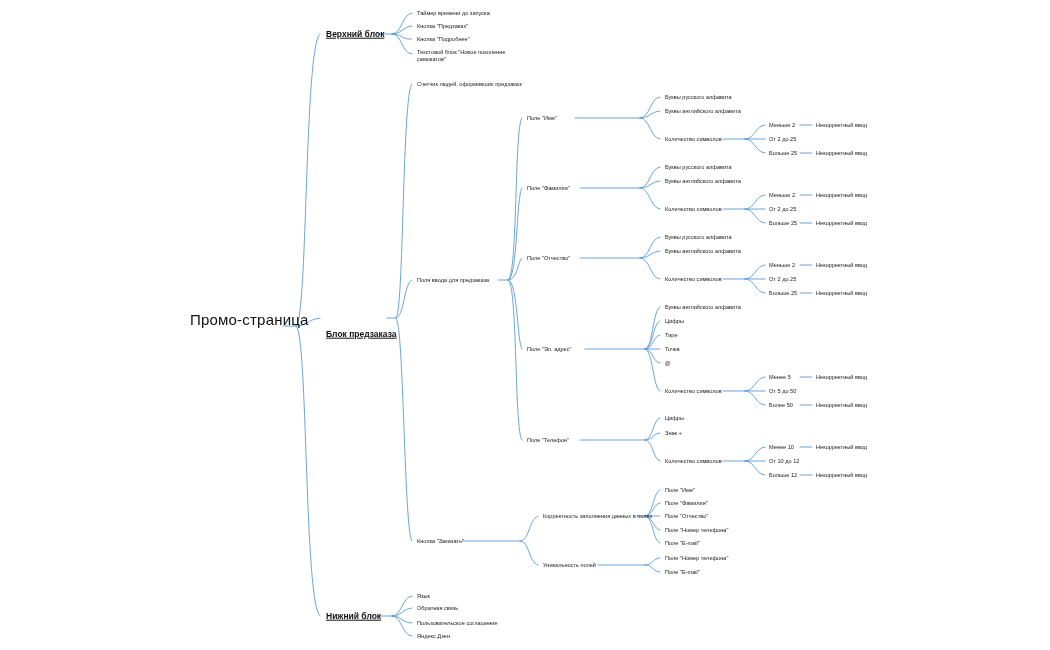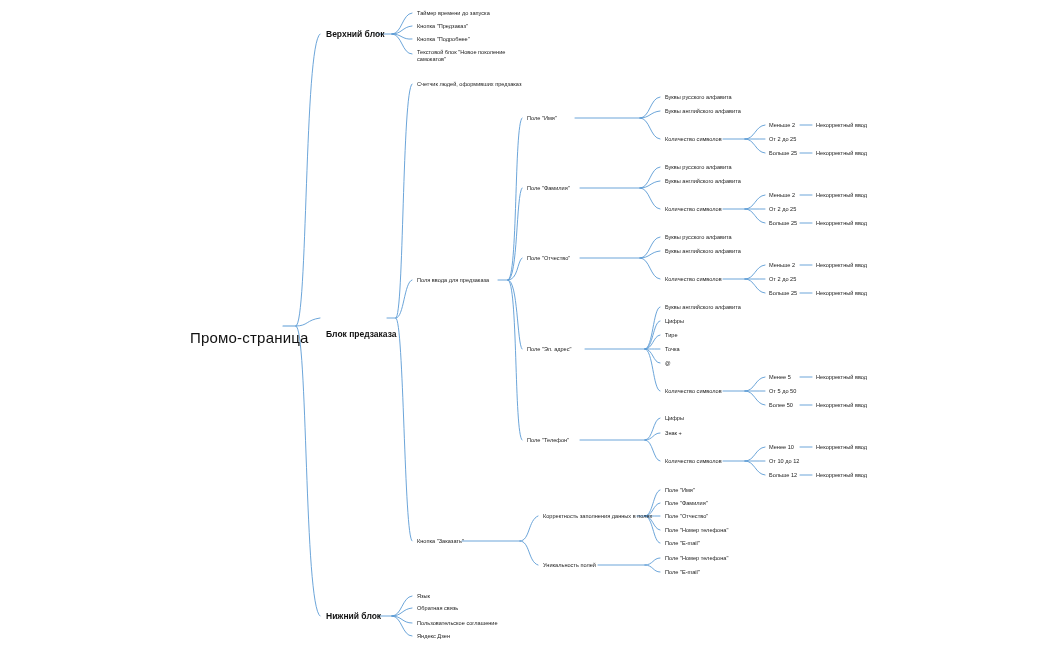--- a/index.html
+++ b/index.html
@@ -32,20 +32,21 @@
   }
   .lvl-root {
     font-size: 15px;
     color: #111111;
     letter-spacing: 0.2px;
   }
   .lvl-1 {
     font-size: 8.5px;
     font-weight: bold;
     color: #111111;
+    text-decoration: underline;
   }
   .lvl-2 {
     font-size: 5.6px;
     color: #222222;
   }
   .lvl-3 {
     font-size: 5.6px;
     color: #222222;
   }
   .lvl-4 {
@@ -167,21 +168,21 @@
       <path d="M645,565 C653,565 653,572 660,572"></path>
 
       <path d="M378,616 L392,616"></path>
       <path d="M392,616 C402,616 402,597 412,596"></path>
       <path d="M392,616 C402,616 402,609 412,608"></path>
       <path d="M392,616 C402,616 402,623 412,623"></path>
       <path d="M392,616 C402,616 402,636 412,636"></path>
     </g>
   </svg>
 
-  <div class="node lvl-root" style="left:190px; top:338px;">Промо-страница</div>
+  <div class="node lvl-root" style="left:190px; top:320px;">Промо-страница</div>
 
   <div class="node lvl-1" style="left:326px; top:34px;">Верхний блок</div>
   <div class="node lvl-1" style="left:326px; top:334px;">Блок предзаказа</div>
   <div class="node lvl-1" style="left:326px; top:616px;">Нижний блок</div>
 
   <div class="node lvl-2" style="left:417px; top:13px;">Таймер времени до запуска</div>
   <div class="node lvl-2" style="left:417px; top:26px;">Кнопка "Предзаказ"</div>
   <div class="node lvl-2" style="left:417px; top:39px;">Кнопка "Подробнее"</div>
   <div class="node lvl-2 wrap" style="left:417px; top:56px;">Текстовой блок "Новое поколение самокатов"</div>
 

